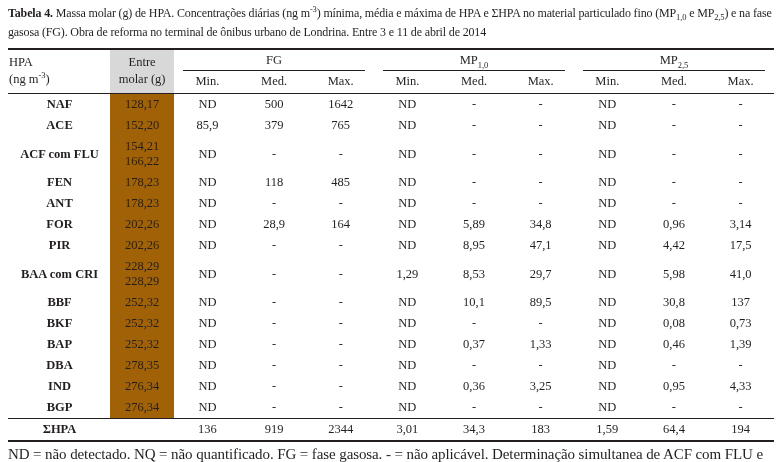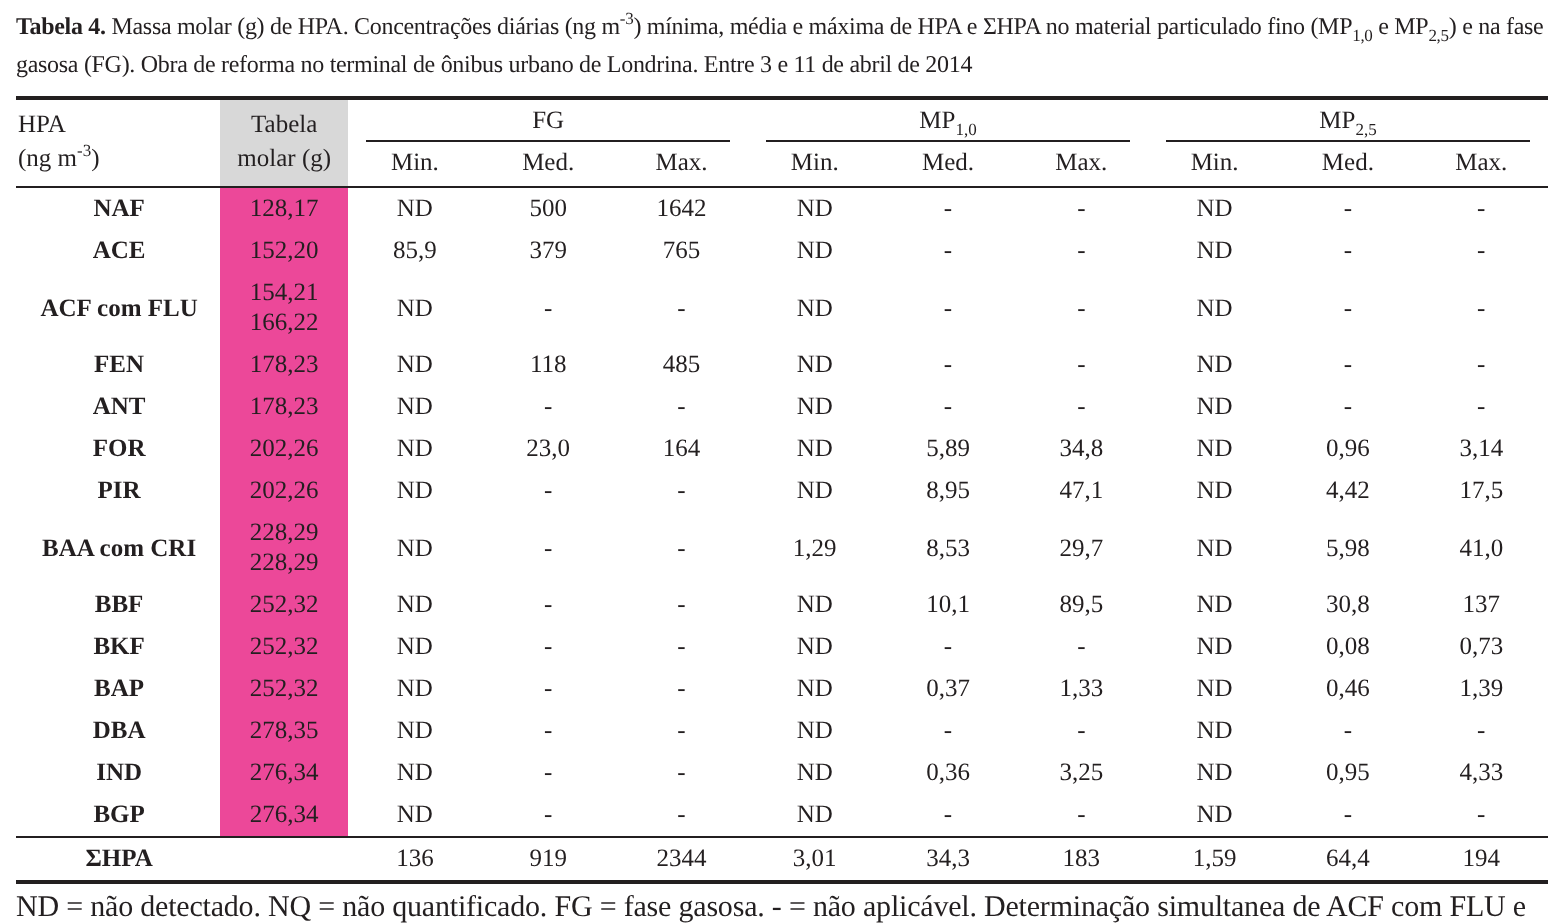--- a/index.html
+++ b/index.html
@@ -41,21 +41,21 @@
     text-align: center; padding: 3px 0 4px 0;
     border-bottom: 1px solid #231f20;
   }
 
   tbody td {
     text-align: center; padding: 3px 0; line-height: 1.2;
     vertical-align: middle;
   }
   td.name { text-align: center; font-weight: bold; padding-left: 1px; }
   td.massa { white-space: pre-line; }
-  td.gray { background: #ec4899; }
+  td.gray { background: #a16207; }
   tr.total td { border-top: 1px solid #231f20; border-bottom: 2px solid #231f20; }
   tr.total td.name { font-weight: bold; margin-left: 12px; }
 
   
   .footnote { font-size: 15px; letter-spacing: -0.1px; margin-top: 4px; width: 766px; }
 </style>
 </head>
 <body>
 
 <p class="caption"><span class="cap-label">Tabela 4.</span><span> Massa molar (g) de HPA. Concentrações diárias (ng m</span><sup>-3</sup><span>) mínima, média e máxima de HPA e ΣHPA no material particulado fino (MP</span><sub>1,0</sub><span> e MP</span><sub>2,5</sub><span>) e na fase gasosa (FG). Obra de reforma no terminal de ônibus urbano de Londrina. Entre 3 e 11 de abril de 2014</span></p>
@@ -70,21 +70,21 @@
     <col class="c-val">
       <col class="c-val">
       <col class="c-val">
     <col class="c-val">
       <col class="c-val">
       <col class="c-val">
   </colgroup>
   <thead>
     <tr>
       <th rowspan="2" class="hpa-h"><span>HPA</span><br><span>(ng m</span><sup>-3</sup><span>)</span></th>
-      <th rowspan="2" class="massa-h gray"><span>Tabela</span><br><span>molar (g)</span></th>
+      <th rowspan="2" class="massa-h gray"><span>Entre</span><br><span>molar (g)</span></th>
       <th colspan="3" class="group">
         <div class="group-inner"><span>FG</span></div>
       </th>
       <th colspan="3" class="group">
         <div class="group-inner"><span>MP</span><sub>1,0</sub></div>
       </th>
       <th colspan="3" class="group">
         <div class="group-inner"><span>MP</span><sub>2,5</sub></div>
       </th>
     </tr>
@@ -164,21 +164,21 @@
         <td class="val">-</td>
         <td class="val">-</td>
         <td class="val">ND</td>
         <td class="val">-</td>
         <td class="val">-</td>
       </tr>
       <tr>
         <td class="name">FOR</td>
         <td class="massa gray">202,26</td>
         <td class="val">ND</td>
-        <td class="val">23,0</td>
+        <td class="val">28,9</td>
         <td class="val">164</td>
         <td class="val">ND</td>
         <td class="val">5,89</td>
         <td class="val">34,8</td>
         <td class="val">ND</td>
         <td class="val">0,96</td>
         <td class="val">3,14</td>
       </tr>
       <tr>
         <td class="name">PIR</td>

